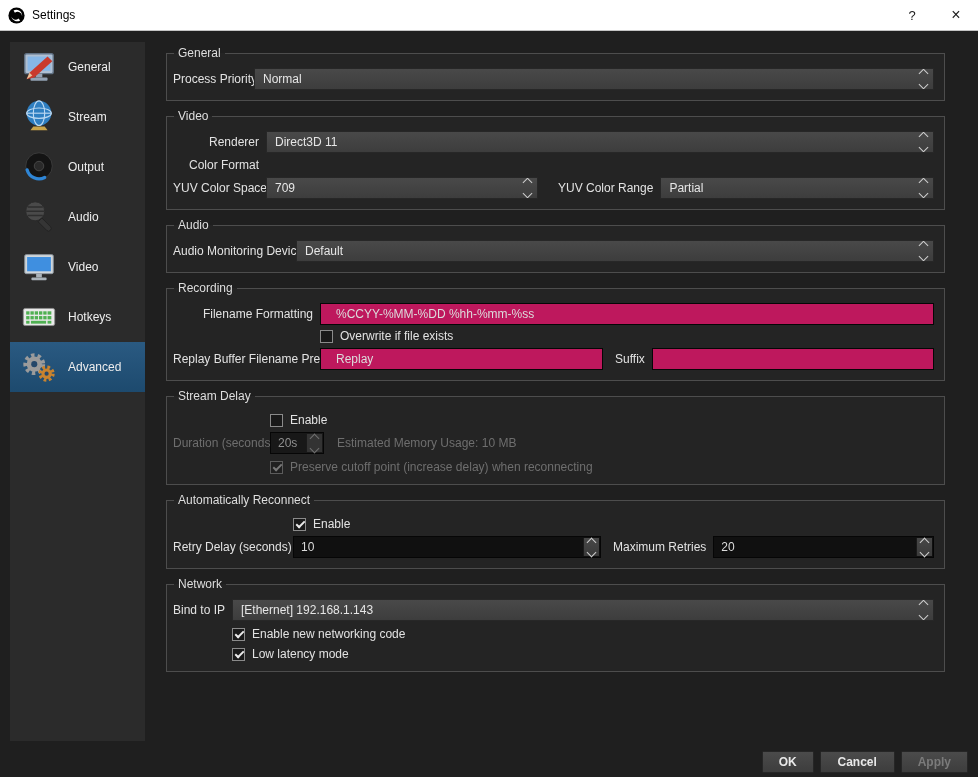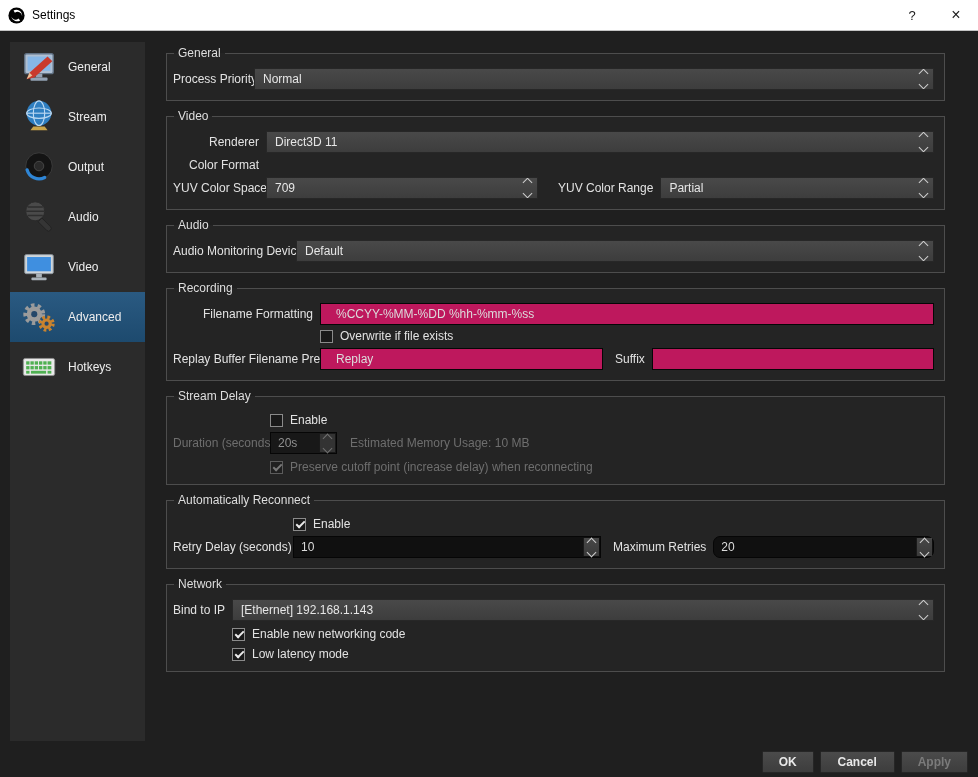--- a/index.html
+++ b/index.html
@@ -47,23 +47,23 @@
   .chev.down{transform:rotate(225deg);}
   
   .lineedit{flex:1;height:22px;box-sizing:border-box;background:#be185d;border:1px solid #060606;
     color:#dcdcdc;padding:0 15px;font:inherit;outline:none;}
   
   .spin{flex:none;display:flex;align-items:center;height:22px;box-sizing:border-box;background:#101010;
     border:1px solid #060606;color:#dcdcdc;position:relative;padding:0 22px 0 7px;}
   .spin .spinbtns{position:absolute;right:1px;top:1px;bottom:1px;width:15px;
     background:linear-gradient(180deg,#474747,#3a3a3a);border-left:1px solid #1a1a1a;
     display:flex;flex-direction:column;align-items:center;justify-content:center;gap:3px;}
-  .spin-duration{width:67px;}
+  .spin-duration{width:54px;}
   .spin-retry{width:308px;}
-  .spin-max{flex:1;border-radius:7px;}
+  .spin-max{flex:1;}
   .spin.disabled{color:#8f8f8f;background:#181818;}
   .spin.disabled .spinbtns{background:#333;}
   .spin.disabled .chev{border-color:#707070;}
   
   .chkrow{display:flex;align-items:center;margin-top:6px;gap:7px;}
   .chkrow.first{margin-top:7px;}
   .checkbox{width:13px;height:13px;box-sizing:border-box;background:#191919;border:1px solid #8a8a8a;
     position:relative;flex:none;}
   .checkbox.checked::after{content:"";position:absolute;left:2px;top:2px;width:7px;height:3px;
     border-left:2px solid #eaeaea;border-bottom:2px solid #eaeaea;transform:rotate(-45deg);}
@@ -148,34 +148,20 @@
   <div class="side-item">
     <span class="sicon">
       <svg width="38" height="38" viewBox="0 0 40 40">
         <rect x="5" y="7" width="30" height="20" rx="1.5" fill="#cfd6db" stroke="#8e979e"></rect>
         <rect x="7.5" y="9.5" width="25" height="15" fill="#3f8fe0"></rect>
         <rect x="17" y="27" width="6" height="4" fill="#aab3ba"></rect>
         <rect x="12" y="31" width="16" height="3" rx="1" fill="#aab3ba"></rect>
       </svg>
     </span>
     <span class="slabel">Video</span>
-  </div>
-
-  <div class="side-item selected">
-    <span class="sicon">
-      <svg width="38" height="38" viewBox="0 0 40 40">
-        <circle cx="15" cy="17" r="9" fill="none" stroke="#9b9b9b" stroke-width="5" stroke-dasharray="3.4 3.1"></circle>
-        <circle cx="15" cy="17" r="8" fill="#9b9b9b"></circle>
-        <circle cx="15" cy="17" r="3.2" fill="#24476a"></circle>
-        <circle cx="28" cy="27" r="6.5" fill="none" stroke="#c8832f" stroke-width="4" stroke-dasharray="2.7 2.4"></circle>
-        <circle cx="28" cy="27" r="5.5" fill="#c8832f"></circle>
-        <circle cx="28" cy="27" r="2.2" fill="#24476a"></circle>
-      </svg>
-    </span>
-    <span class="slabel">Advanced</span>
   </div>
 
   <div class="side-item">
     <span class="sicon">
       <svg width="38" height="38" viewBox="0 0 40 40">
         <rect x="3.5" y="11" width="33" height="18" rx="2" fill="#e9e9e9" stroke="#8f8f8f"></rect>
         <g fill="#4fb052">
           <rect x="6.5" y="14" width="3.5" height="3.5"></rect>
             <rect x="11" y="14" width="3.5" height="3.5"></rect>
           <rect x="15.5" y="14" width="3.5" height="3.5"></rect>
@@ -189,20 +175,34 @@
           <rect x="24.5" y="19" width="3.5" height="3.5"></rect>
             <rect x="29" y="19" width="4" height="3.5"></rect>
           <rect x="6.5" y="24" width="3.5" height="3"></rect>
             <rect x="11.5" y="24" width="16" height="3"></rect>
           <rect x="29" y="24" width="4" height="3"></rect>
         </g>
       </svg>
     </span>
     <span class="slabel">Hotkeys</span>
   </div>
+
+  <div class="side-item selected">
+    <span class="sicon">
+      <svg width="38" height="38" viewBox="0 0 40 40">
+        <circle cx="15" cy="17" r="9" fill="none" stroke="#9b9b9b" stroke-width="5" stroke-dasharray="3.4 3.1"></circle>
+        <circle cx="15" cy="17" r="8" fill="#9b9b9b"></circle>
+        <circle cx="15" cy="17" r="3.2" fill="#24476a"></circle>
+        <circle cx="28" cy="27" r="6.5" fill="none" stroke="#c8832f" stroke-width="4" stroke-dasharray="2.7 2.4"></circle>
+        <circle cx="28" cy="27" r="5.5" fill="#c8832f"></circle>
+        <circle cx="28" cy="27" r="2.2" fill="#24476a"></circle>
+      </svg>
+    </span>
+    <span class="slabel">Advanced</span>
+  </div>
 </div>
 
 <div class="main">
 
   <fieldset class="group">
     <legend>General</legend>
     <div class="row">
       <span class="lbl w-gen">Process Priority</span>
       <div class="combo">
         <span>Normal</span>

